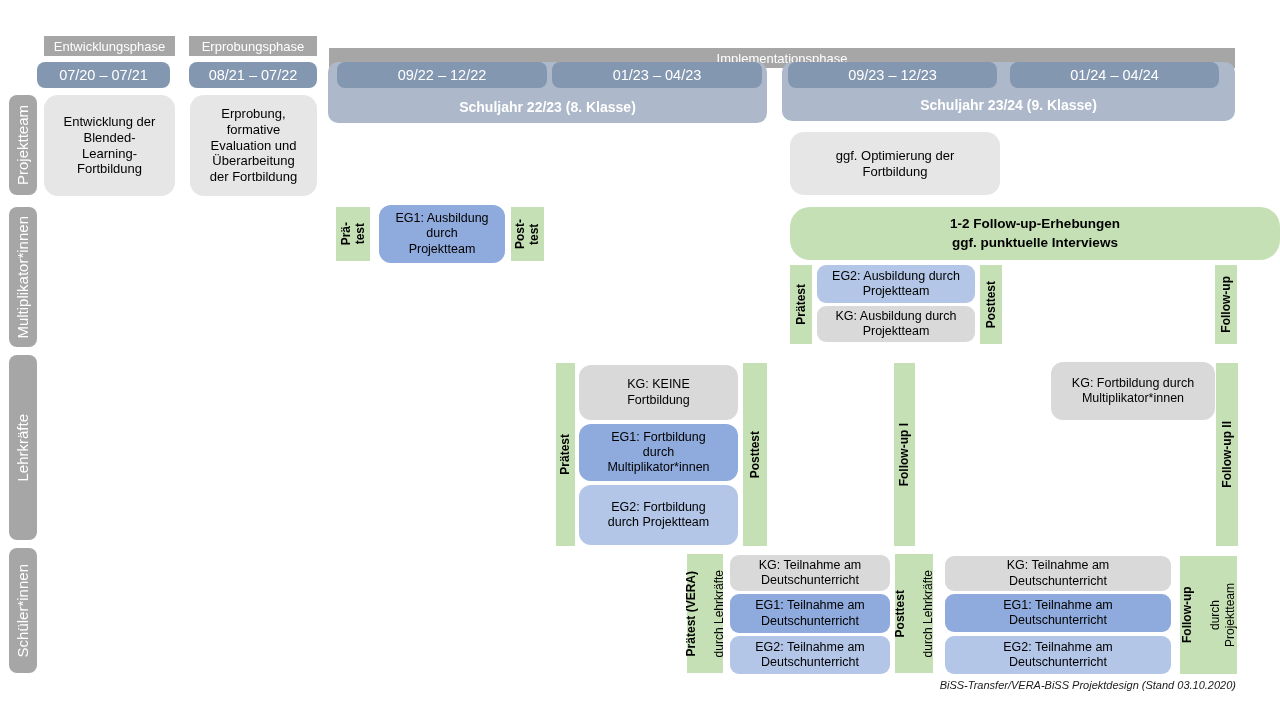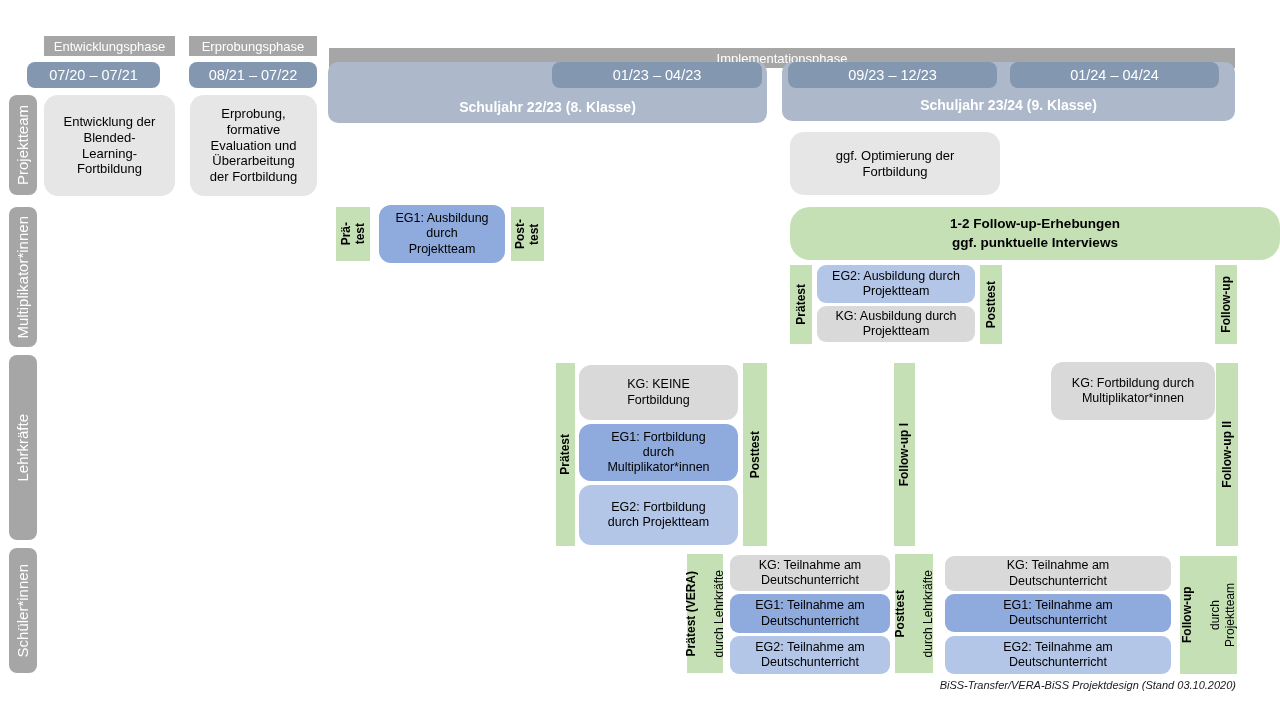--- a/index.html
+++ b/index.html
@@ -43,22 +43,23 @@
 
 <div id="stage">
 
   <div class="abs pbar" style="left:44px;top:36px;width:131px;height:20px;text-align:right;">Entwicklungsphase</div>
   <div class="abs pbar" style="left:189px;top:36px;width:128px;height:20px;">Erprobungsphase</div>
   <div class="abs pbar" style="left:329px;top:36px;width:906px;height:20px;margin-top:12px;">Implementationsphase</div>
 
   <div class="abs band" style="left:328px;top:62px;width:439px;height:61px;">Schuljahr 22/23 (8. Klasse)</div>
   <div class="abs band" style="left:782px;top:62px;width:453px;height:59px;">Schuljahr 23/24 (9. Klasse)</div>
 
-  <div class="abs dbar" style="left:27px;top:62px;width:133px;height:26px;">07/20 – 07/21</div>
+  <div class="abs dbar" style="left:37px;top:62px;width:133px;height:26px;">07/20 – 07/21</div>
   <div class="abs dbar" style="left:189px;top:62px;width:128px;height:26px;">08/21 – 07/22</div>
+  <div class="abs dbar" style="left:337px;top:62px;width:210px;height:26px;">09/22 – 12/22</div>
   <div class="abs dbar" style="left:552px;top:62px;width:210px;height:26px;">01/23 – 04/23</div>
   <div class="abs dbar" style="left:788px;top:62px;width:209px;height:26px;">09/23 – 12/23</div>
   <div class="abs dbar" style="left:1010px;top:62px;width:209px;height:26px;">01/24 – 04/24</div>
 
   <div class="abs rowlabel" style="left:9px;top:95px;width:28px;height:100px;">
     <span class="vtext">Projektteam</span>
   </div>
   <div class="abs rowlabel" style="left:9px;top:207px;width:28px;height:140px;">
     <span class="vtext">Multiplikator*innen</span>
   </div>

